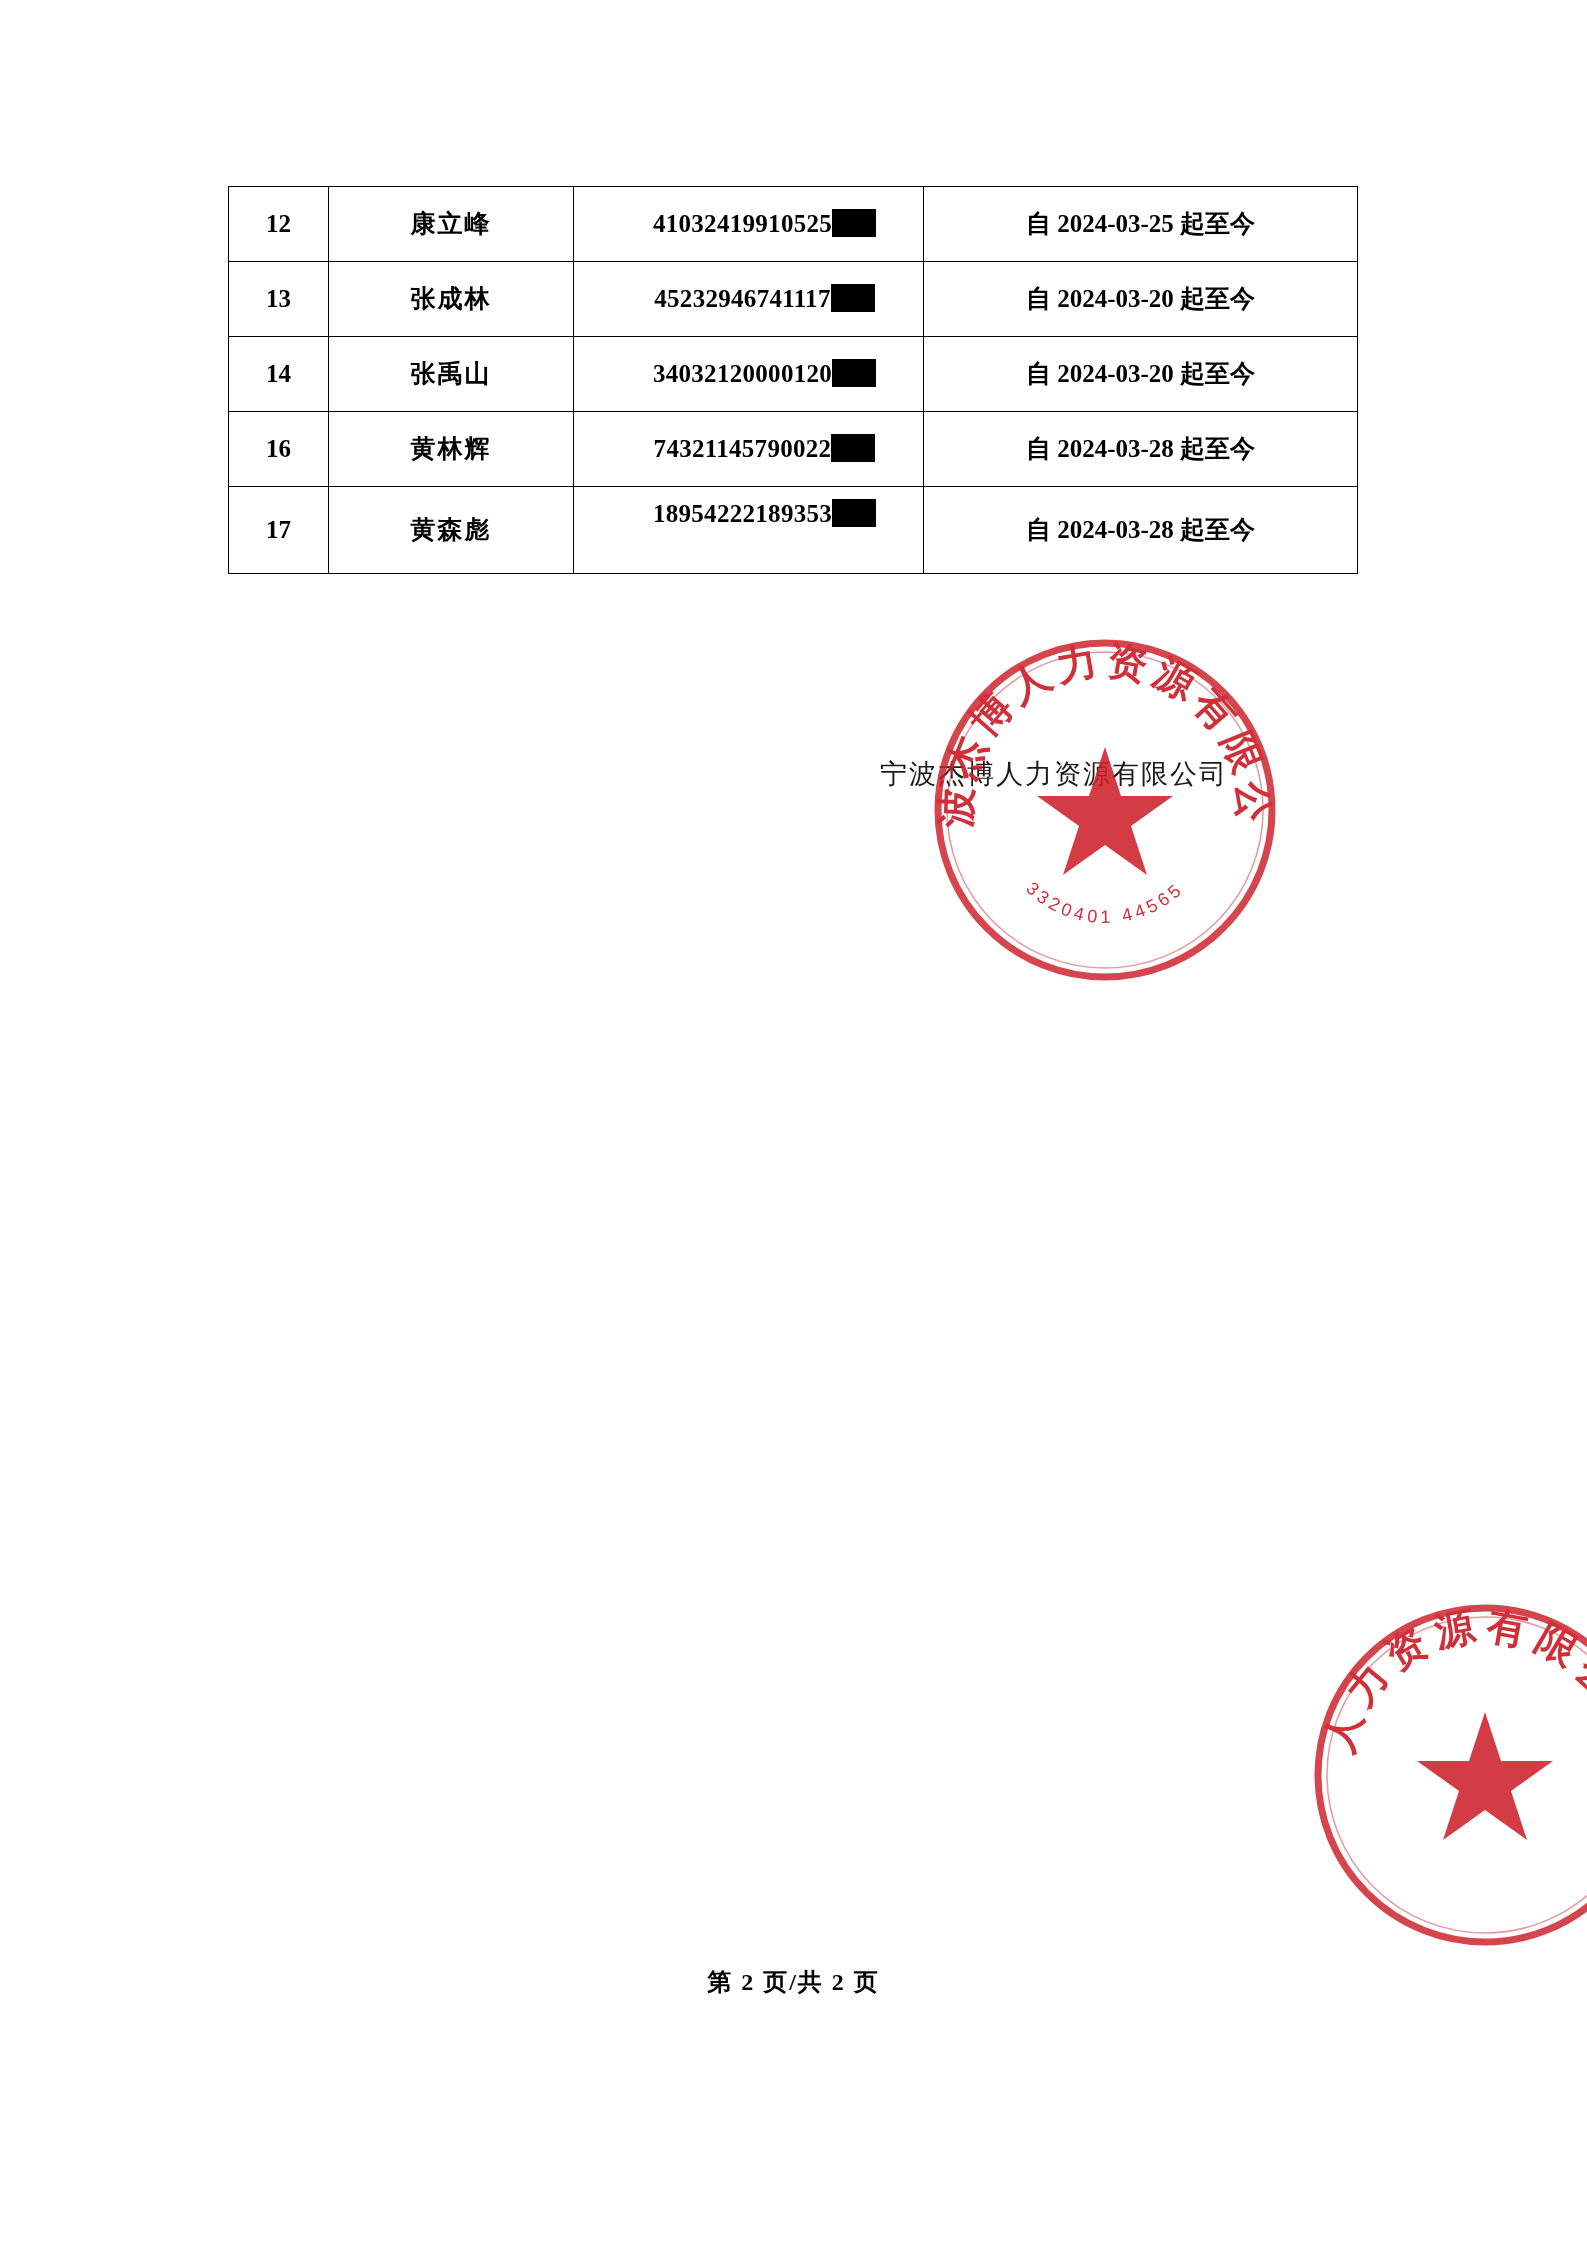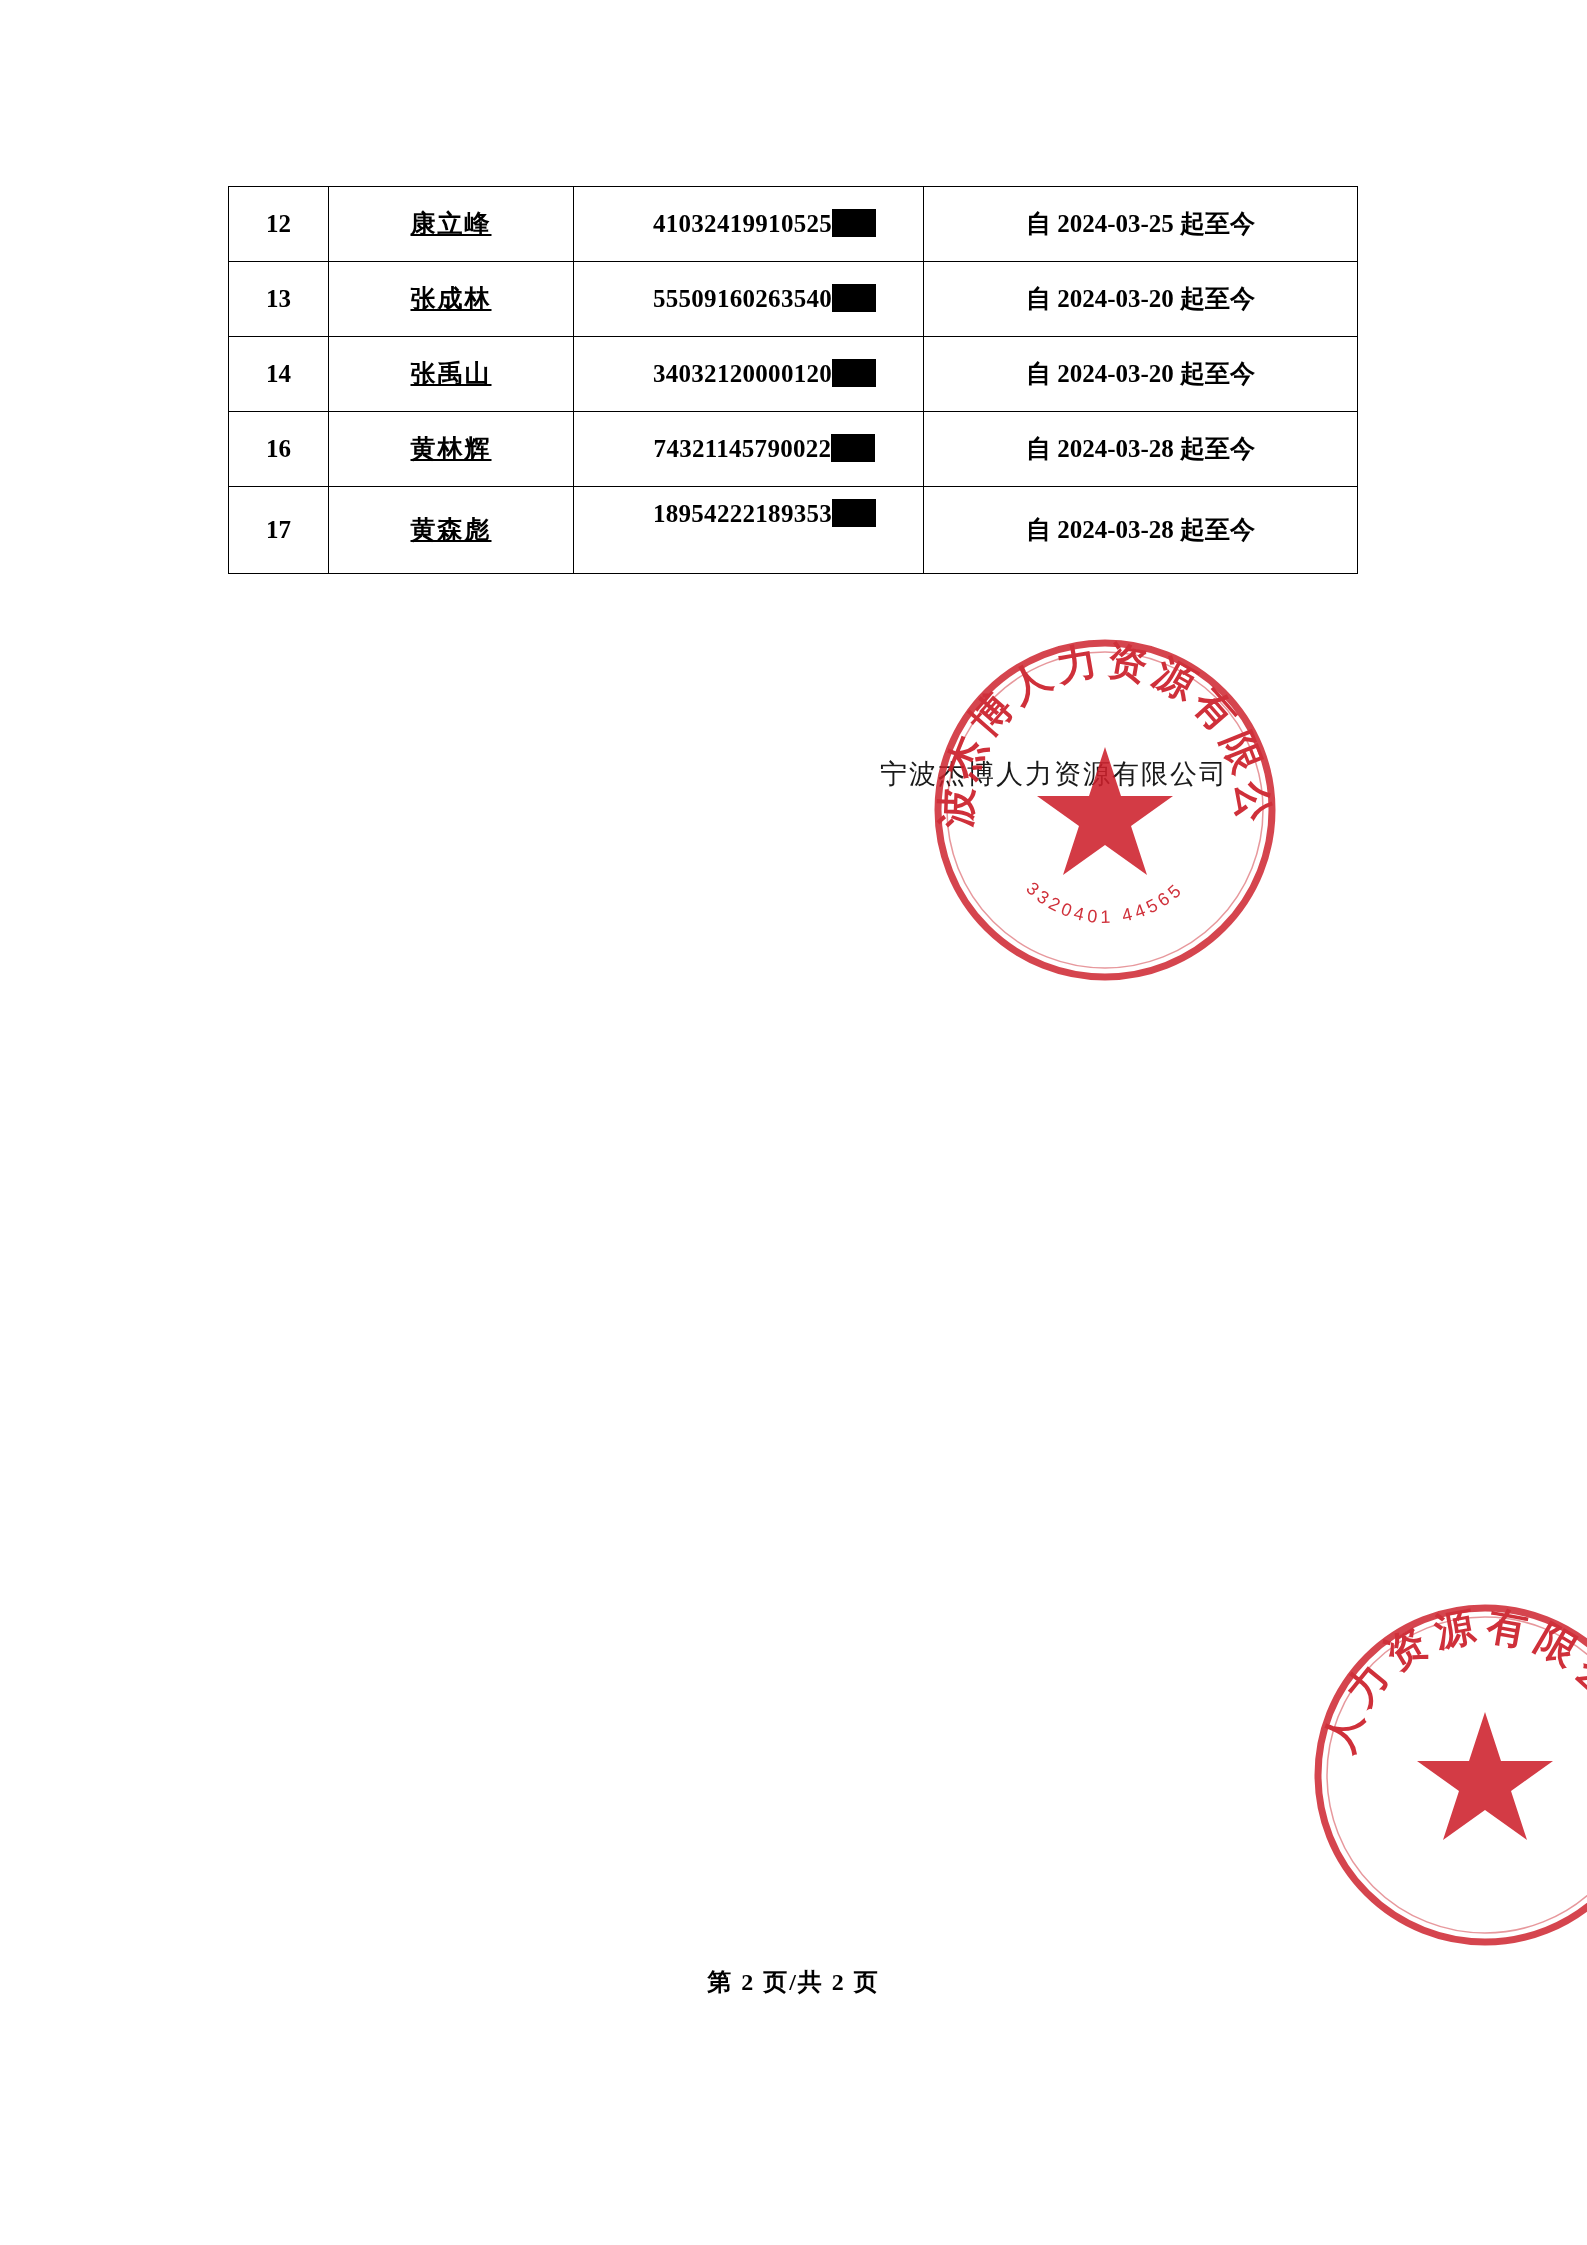--- a/index.html
+++ b/index.html
@@ -44,21 +44,21 @@
     font-size: 25px;
     font-weight: bold;
     line-height: 1.2;
   }
   col.c-idx { width: 100px; }
   col.c-name { width: 245px; }
   col.c-id { width: 350px; }
   col.c-period { width: 434px; }
 
   td.idx { font-size: 25px; }
-  td.name { font-size: 27px; letter-spacing: 2px; text-decoration: underline; }
+  td.name { font-size: 27px; letter-spacing: 2px; }
   td.idnum {
     position: relative;
     font-size: 25px;
     font-weight: bold;
     letter-spacing: 0.3px;
   }
   td.idnum .idwrap {
     display: inline-block;
     position: relative;
     white-space: nowrap;
@@ -153,21 +153,21 @@
           <td class="period">
             <span>自</span>
             <span>2024-03-25</span>
             <span>起至今</span>
           </td>
         </tr>
         <tr>
           <td class="idx">13</td>
           <td class="name">张成林</td>
           <td class="idnum">
-            <span class="idwrap"><span>55509160263540</span><span class="redact"></span></span>
+            <span class="idwrap"><span>45232946741117</span><span class="redact"></span></span>
           </td>
           <td class="period">
             <span>自</span>
             <span>2024-03-20</span>
             <span>起至今</span>
           </td>
         </tr>
         <tr>
           <td class="idx">14</td>
           <td class="name">张禹山</td>

